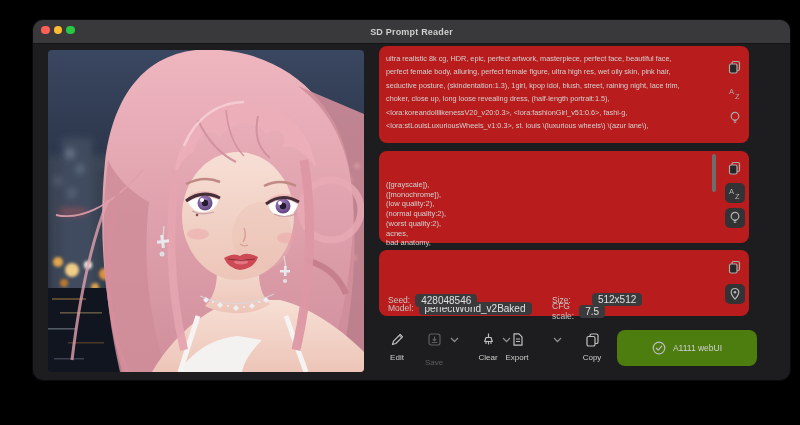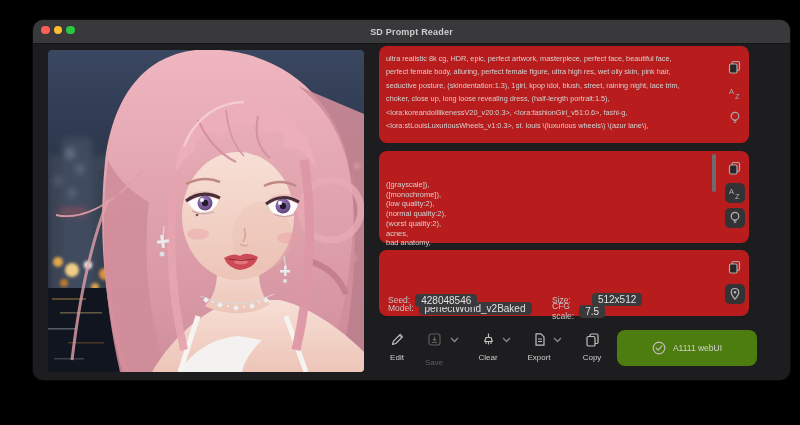--- a/index.html
+++ b/index.html
@@ -318,21 +318,21 @@
       <path d="M7.5 1.5 v4" stroke="#c0c0c0" stroke-width="1.2"></path>
       <path d="M5 5.5 h5 l1.3 4 h-7.6 Z" fill="none" stroke="#c0c0c0" stroke-width="1.2" stroke-linejoin="round"></path>
       <path d="M5 9.5 v2.5 M7.5 9.5 v3 M10 9.5 v2.5" stroke="#c0c0c0" stroke-width="1.1"></path>
     </svg>
     <span class="lab">Clear</span>
   </div>
   <svg class="chev" style="left:469px;" width="9" height="6" viewBox="0 0 9 6">
     <path d="M1 1 l3.5 3.5 L8 1" fill="none" stroke="#8a8a8a" stroke-width="1.3"></path>
   </svg>
 
-  <div class="tbtn" style="left:492px;">
+  <div class="tbtn" style="left:470px;">
     <svg class="ic" width="15" height="15" viewBox="0 0 15 15">
       <path d="M4 1.8 h5 l3 3 v8.4 h-8 Z" fill="none" stroke="#c0c0c0" stroke-width="1.2" stroke-linejoin="round"></path>
       <path d="M6 7 h4 M6 9.5 h4" stroke="#c0c0c0" stroke-width="1"></path>
     </svg>
     <span class="lab">Export</span>
   </div>
   <svg class="chev" style="left:520px;" width="9" height="6" viewBox="0 0 9 6">
     <path d="M1 1 l3.5 3.5 L8 1" fill="none" stroke="#8a8a8a" stroke-width="1.3"></path>
   </svg>
 

